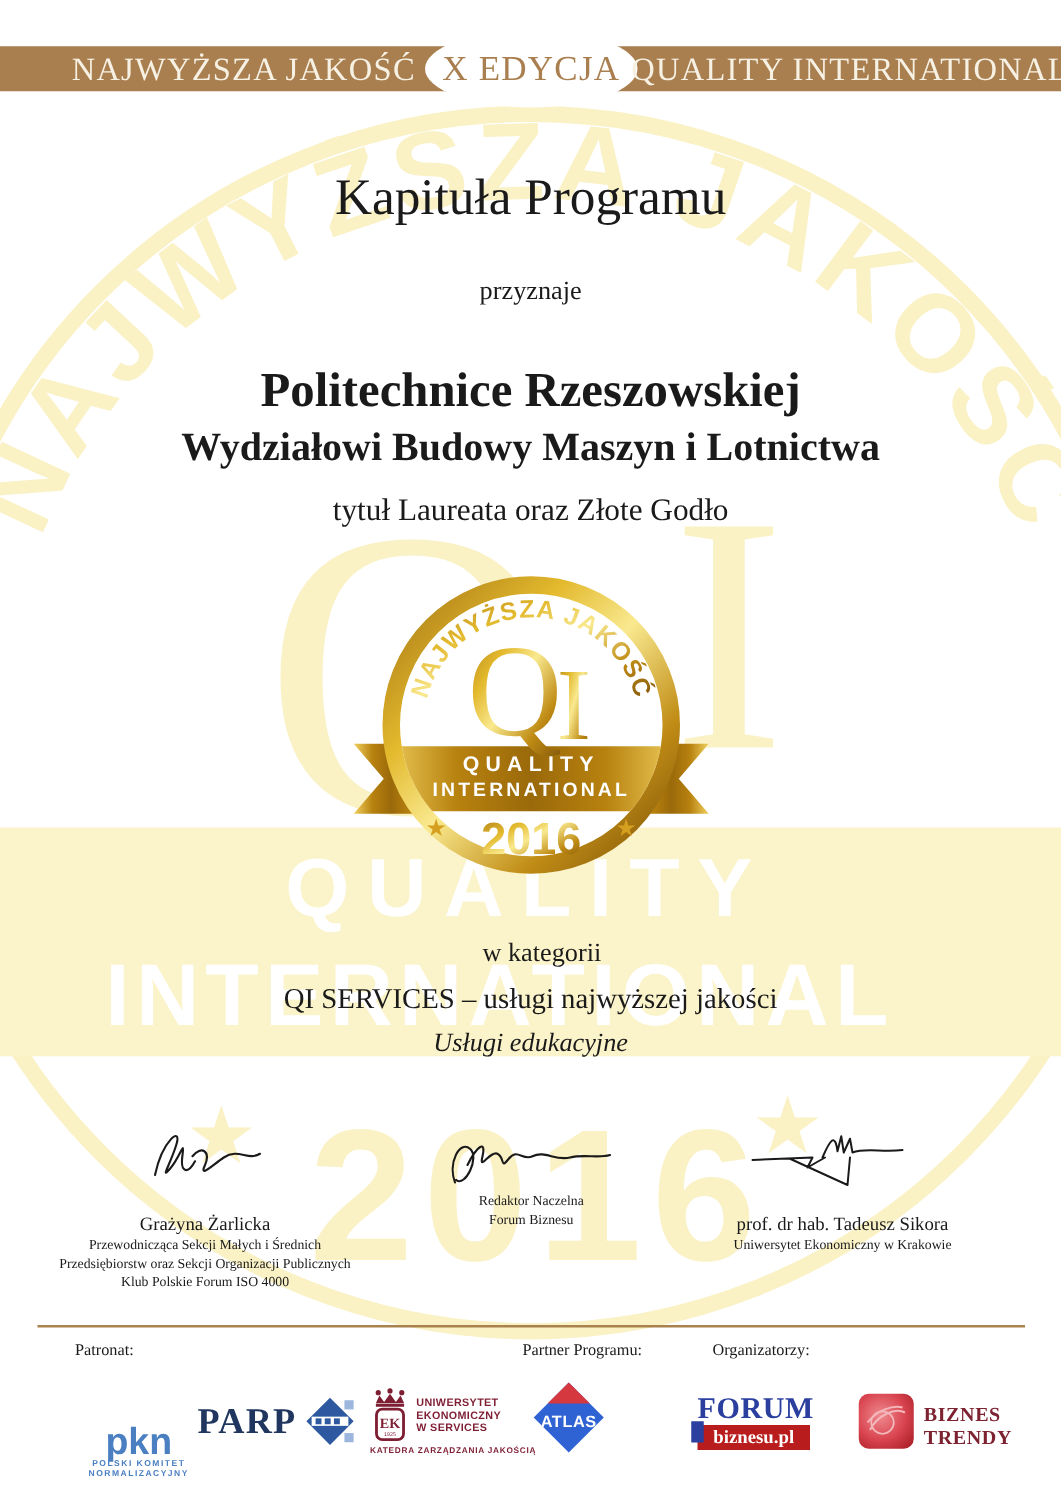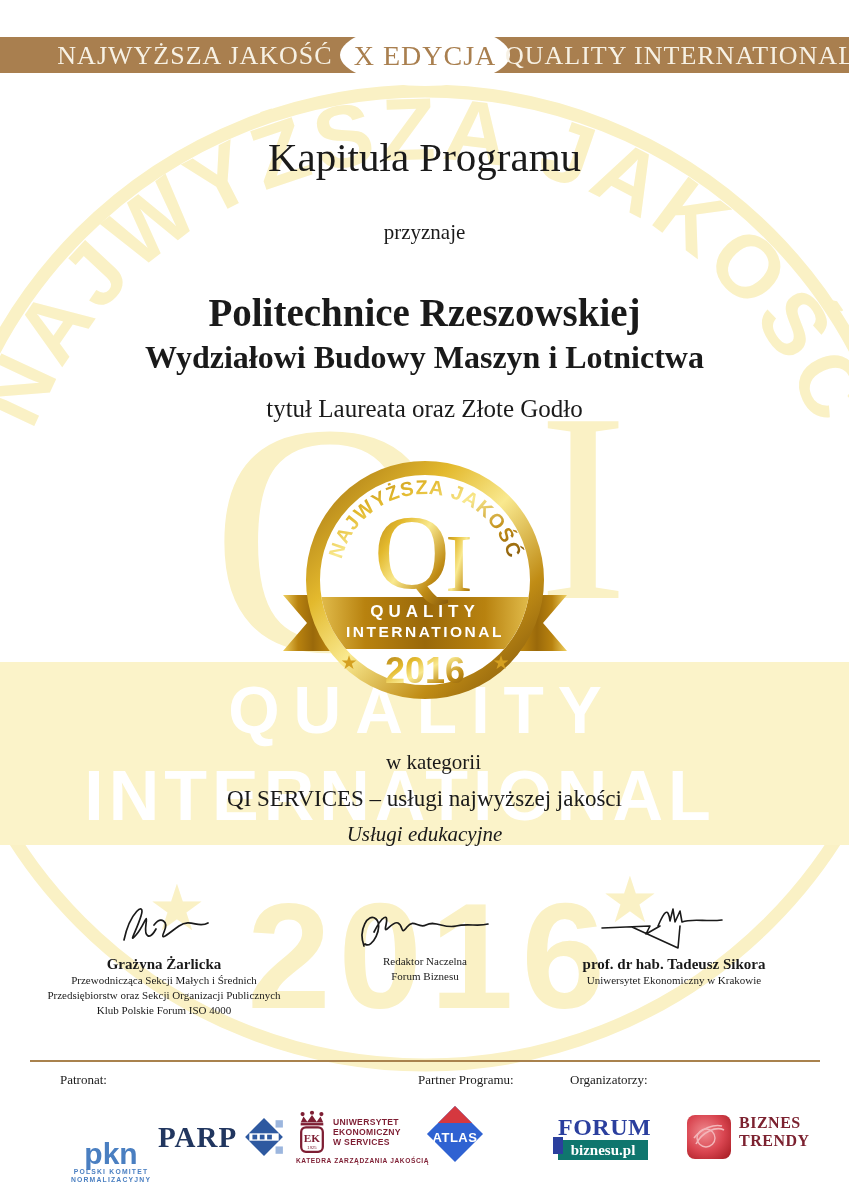--- a/index.html
+++ b/index.html
@@ -39,21 +39,21 @@
   .recip2{top:339px; font-size:32px; font-weight:700;}
   .award{top:395px; font-size:25px;}
   .kat-intro{top:750px; font-size:21px;margin-left:18px;}
   .kat-name{top:786px; font-size:23px;}
   .kat-sub{top:822px; font-size:21px; font-style:italic;}
   
   .medal{position:absolute; left:265px; top:445px; z-index:5;}
   
   .sig-col{position:absolute; top:888px; text-align:center; z-index:4;}
   .sig-col .sigimg{height:66px; display:flex; align-items:flex-end; justify-content:center;}
-  .sig-name{font-size:15px; font-weight:700; margin-top:2px;}
+  .sig-name{font-size:15px; font-weight:400; margin-top:18px;}
   .sig-line{font-size:11px; line-height:15px;}
   .col1{left:14px;  width:300px;}
   .col2{left:298px; width:254px;}
   .col3{left:528px; width:292px;}
   
   .divider{position:absolute; left:30px; right:29px; top:1060px;
     border-top:2px solid #a9824d; z-index:4;}
   .foot-label{position:absolute; top:1072px; font-size:13px; z-index:4; white-space:nowrap;}
   .lab-patronat{left:60px;} .lab-partner{left:418px;} .lab-org{left:570px;}
   .logo{position:absolute; z-index:4;}
@@ -69,25 +69,25 @@
   
   .uek{left:296px; top:1110px; width:128px; color:#7e1e33;}
   .uek-top{display:flex; align-items:center; gap:5px;}
   .uek-lines{font-family:"Liberation Sans",sans-serif; font-size:8.6px; font-weight:700; line-height:10px; letter-spacing:0.3px;}
   .uek-cap{font-family:"Liberation Sans",sans-serif; font-size:6.6px; font-weight:700; letter-spacing:0.6px; margin-top:3px; white-space:nowrap;}
   
   .atlas{left:426px; top:1105px;}
   
   .forum{left:558px; top:1115px; width:92px; text-align:center;}
   .forum-word{font-size:24px; font-weight:700; color:#2b3f9e; line-height:24px; letter-spacing:0.5px;}
-  .forum-bar{position:relative; margin-top:1px; width:90px; height:20px; background:#0f766e;}
+  .forum-bar{position:relative; margin-top:1px; width:90px; height:20px; background:#b91c1c;}
   .forum-bar-text{color:#ffffff; font-size:15px; font-weight:700; line-height:20px;}
   .forum-sq{position:absolute; left:-5px; top:-3px; width:10px; height:17px; background:#2b3f9e;}
   
-  .bt{left:686px; top:1114px; display:flex; align-items:flex-start; gap:7px;}
+  .bt{left:686px; top:1114px; display:flex; align-items:flex-end; gap:7px;}
   .bt-text{color:#7c2230; font-size:16px; font-weight:700; line-height:18px; letter-spacing:0.5px;}
 </style>
 </head>
 <body>
 
 <div class="page">
 
   <svg class="wm" width="849" height="1200" viewBox="0 0 849 1200" aria-hidden="true">
     <circle cx="425" cy="578" r="487" fill="none" stroke="#faf1c5" stroke-width="13"></circle>
     <path id="wmArc" d="M 25.4,700 A 418,418 0 1 1 824.6,700" fill="none"></path>

